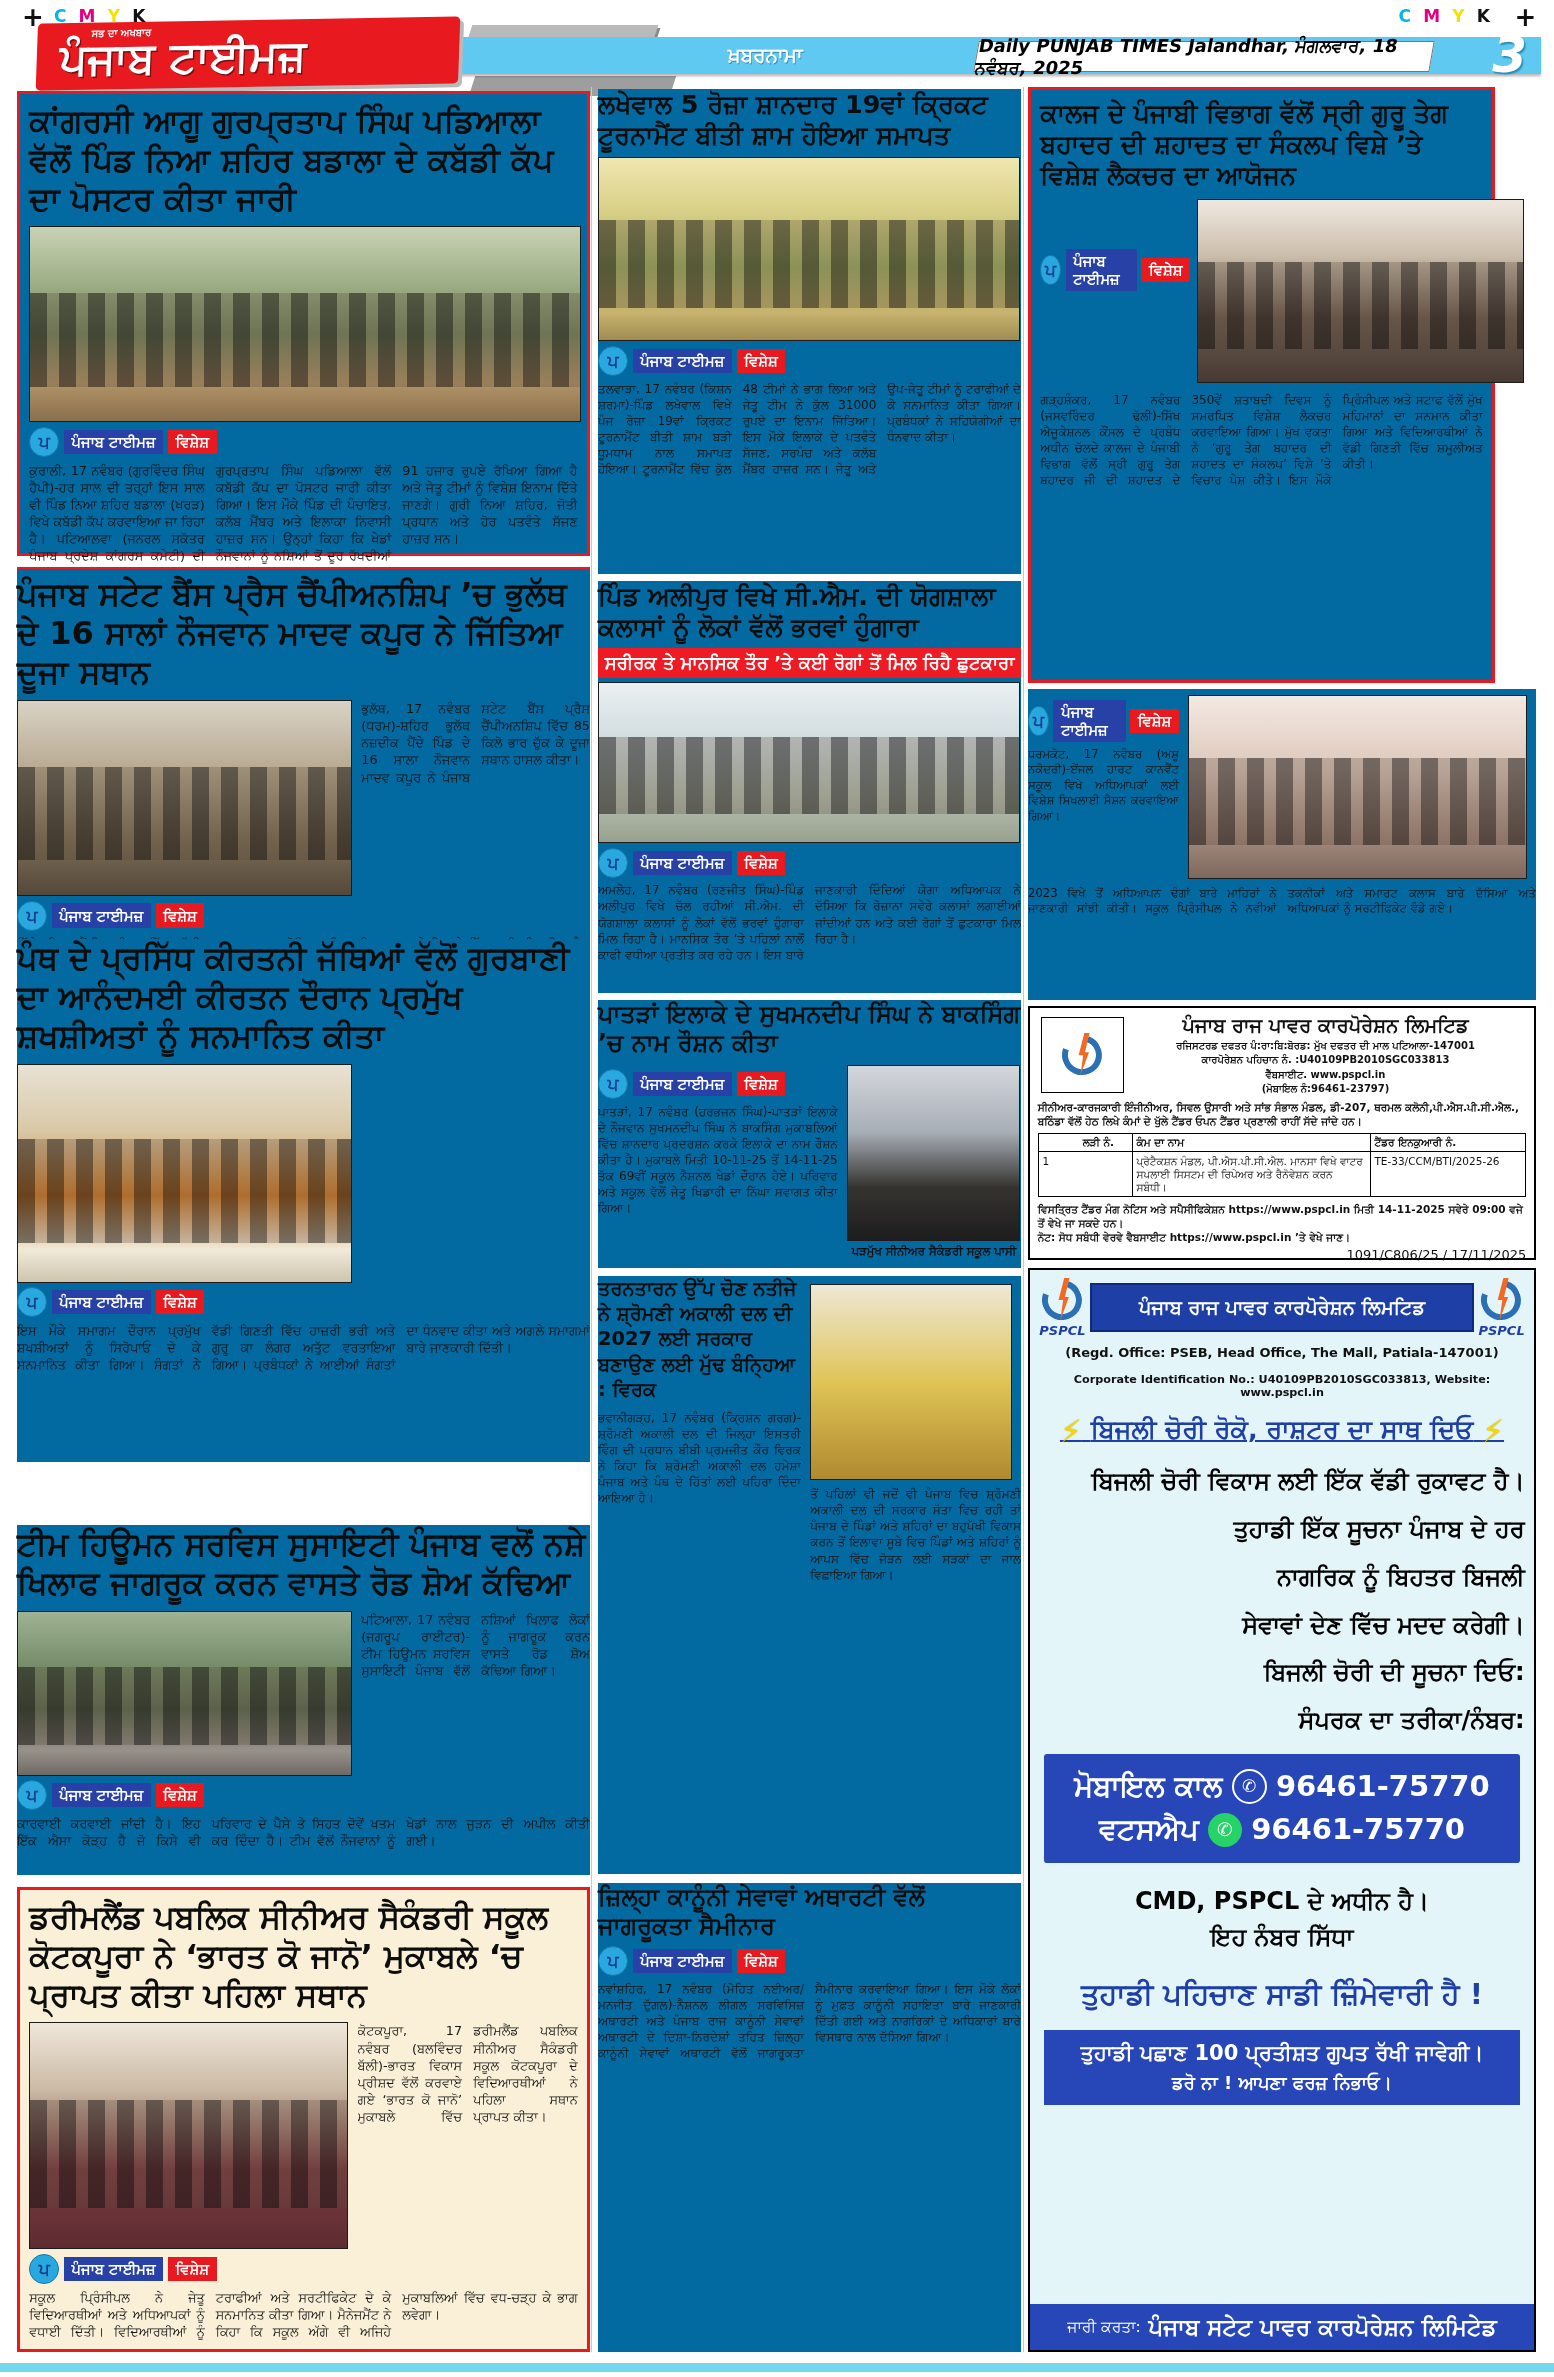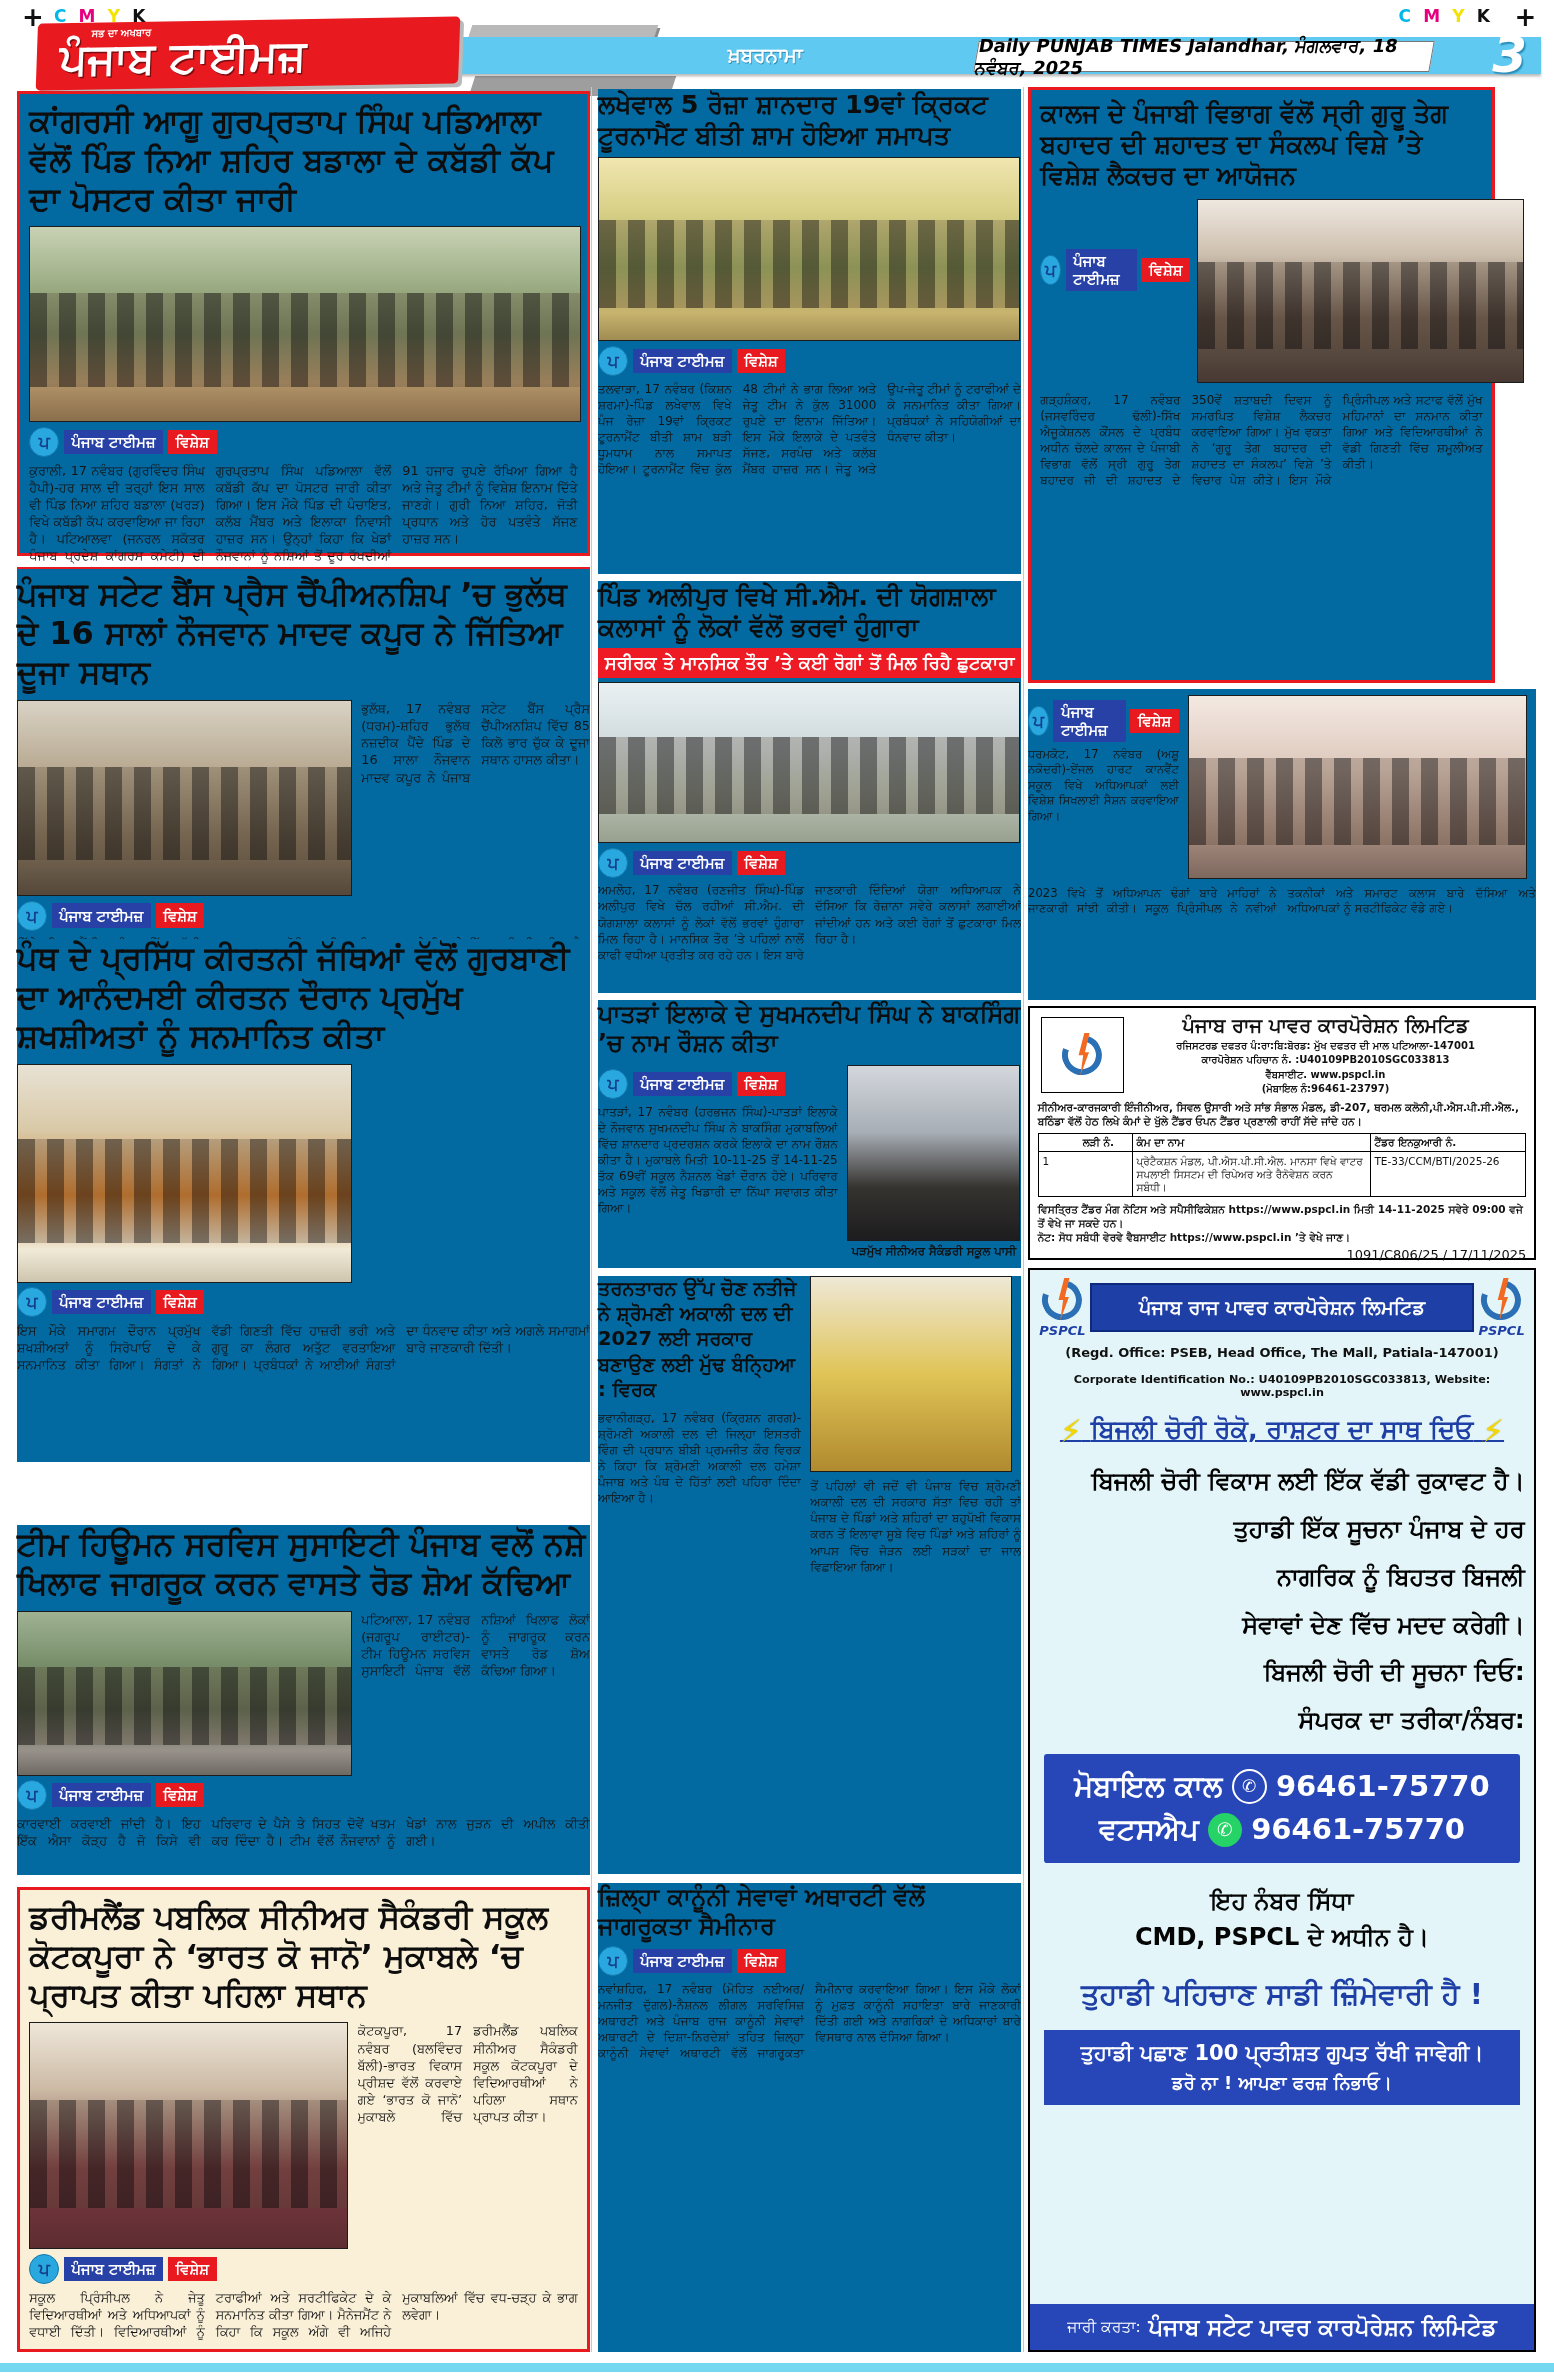--- a/index.html
+++ b/index.html
@@ -234,21 +234,21 @@
       </div>
     </div>
   </div>
 
   <div class="art" style="left:598px;top:1276px;width:423px;height:598px;">
     <div class="row">
       <div style="width:203px;flex:none;">
         <div class="boldsub">ਤਰਨਤਾਰਨ ਉੱਪ ਚੋਣ ਨਤੀਜੇ ਨੇ ਸ਼੍ਰੋਮਣੀ ਅਕਾਲੀ ਦਲ ਦੀ 2027 ਲਈ ਸਰਕਾਰ ਬਣਾਉਣ ਲਈ ਮੁੱਢ ਬੰਨ੍ਹਿਆ : ਵਿਰਕ</div>
         <div class="body" style="height:418px;overflow:hidden;margin-top:7.7px;font-size:12px;">ਭਵਾਨੀਗੜ੍ਹ, 17 ਨਵੰਬਰ (ਕ੍ਰਿਸ਼ਨ ਗਰਗ)-ਸ਼੍ਰੋਮਣੀ ਅਕਾਲੀ ਦਲ ਦੀ ਜਿਲ੍ਹਾ ਇਸਤਰੀ ਵਿੰਗ ਦੀ ਪ੍ਰਧਾਨ ਬੀਬੀ ਪ੍ਰਮਜੀਤ ਕੌਰ ਵਿਰਕ ਨੇ ਕਿਹਾ ਕਿ ਸ਼੍ਰੋਮਣੀ ਅਕਾਲੀ ਦਲ ਹਮੇਸ਼ਾ ਪੰਜਾਬ ਅਤੇ ਪੰਥ ਦੇ ਹਿੱਤਾਂ ਲਈ ਪਹਿਰਾ ਦਿੰਦਾ ਆਇਆ ਹੈ।</div>
       </div>
-      <div style="flex:1;">
+      <div style="flex:1;margin-top:8px;">
         <div class="photo ph-virk" style="width:200px;height:194px;"></div>
         <div class="body" style="height:364px;overflow:hidden;margin-top:6.2px;font-size:12px;">ਤੋਂ ਪਹਿਲਾਂ ਵੀ ਜਦੋਂ ਵੀ ਪੰਜਾਬ ਵਿਚ ਸ਼੍ਰੋਮਣੀ ਅਕਾਲੀ ਦਲ ਦੀ ਸਰਕਾਰ ਸੱਤਾ ਵਿਚ ਰਹੀ ਤਾਂ ਪੰਜਾਬ ਦੇ ਪਿੰਡਾਂ ਅਤੇ ਸ਼ਹਿਰਾਂ ਦਾ ਬਹੁਪੱਖੀ ਵਿਕਾਸ ਕਰਨ ਤੋਂ ਇਲਾਵਾ ਸੂਬੇ ਵਿਚ ਪਿੰਡਾਂ ਅਤੇ ਸ਼ਹਿਰਾਂ ਨੂੰ ਆਪਸ ਵਿੱਚ ਜੋੜਨ ਲਈ ਸੜਕਾਂ ਦਾ ਜਾਲ ਵਿਛਾਇਆ ਗਿਆ।</div>
       </div>
     </div>
   </div>
 
   <div class="art" style="left:598px;top:1883px;width:423px;height:469px;">
     <div class="hl hl-m">ਜ਼ਿਲ੍ਹਾ ਕਾਨੂੰਨੀ ਸੇਵਾਵਾਂ ਅਥਾਰਟੀ ਵੱਲੋਂ ਜਾਗਰੂਕਤਾ ਸੈਮੀਨਾਰ</div>
     <div class="badge">
       <span class="badge-ico">ਪ</span>
@@ -359,22 +359,22 @@
         <span class="ico-phone">✆</span>
         <span>96461-75770</span>
       </div>
       <div class="ad-numrow">
         <span>ਵਟਸਐਪ</span>
         <span class="ico-wa">✆</span>
         <span>96461-75770</span>
       </div>
     </div>
     <div class="ad-under">
+      <div>CMD, PSPCL ਦੇ ਅਧੀਨ ਹੈ।</div>
       <div>ਇਹ ਨੰਬਰ ਸਿੱਧਾ</div>
-      <div>CMD, PSPCL ਦੇ ਅਧੀਨ ਹੈ।</div>
     </div>
     <div class="ad-resp">ਤੁਹਾਡੀ ਪਹਿਚਾਣ ਸਾਡੀ ਜ਼ਿੰਮੇਵਾਰੀ ਹੈ !</div>
     <div class="ad-secret">
       <div class="s1">ਤੁਹਾਡੀ ਪਛਾਣ 100 ਪ੍ਰਤੀਸ਼ਤ ਗੁਪਤ ਰੱਖੀ ਜਾਵੇਗੀ।</div>
       <div class="s2">ਡਰੋ ਨਾ ! ਆਪਣਾ ਫਰਜ਼ ਨਿਭਾਓ।</div>
     </div>
     <div class="ad-foot">
       <span class="lab">ਜਾਰੀ ਕਰਤਾ:</span>
       <span class="iss">ਪੰਜਾਬ ਸਟੇਟ ਪਾਵਰ ਕਾਰਪੋਰੇਸ਼ਨ ਲਿਮਿਟੇਡ</span>
     </div>

